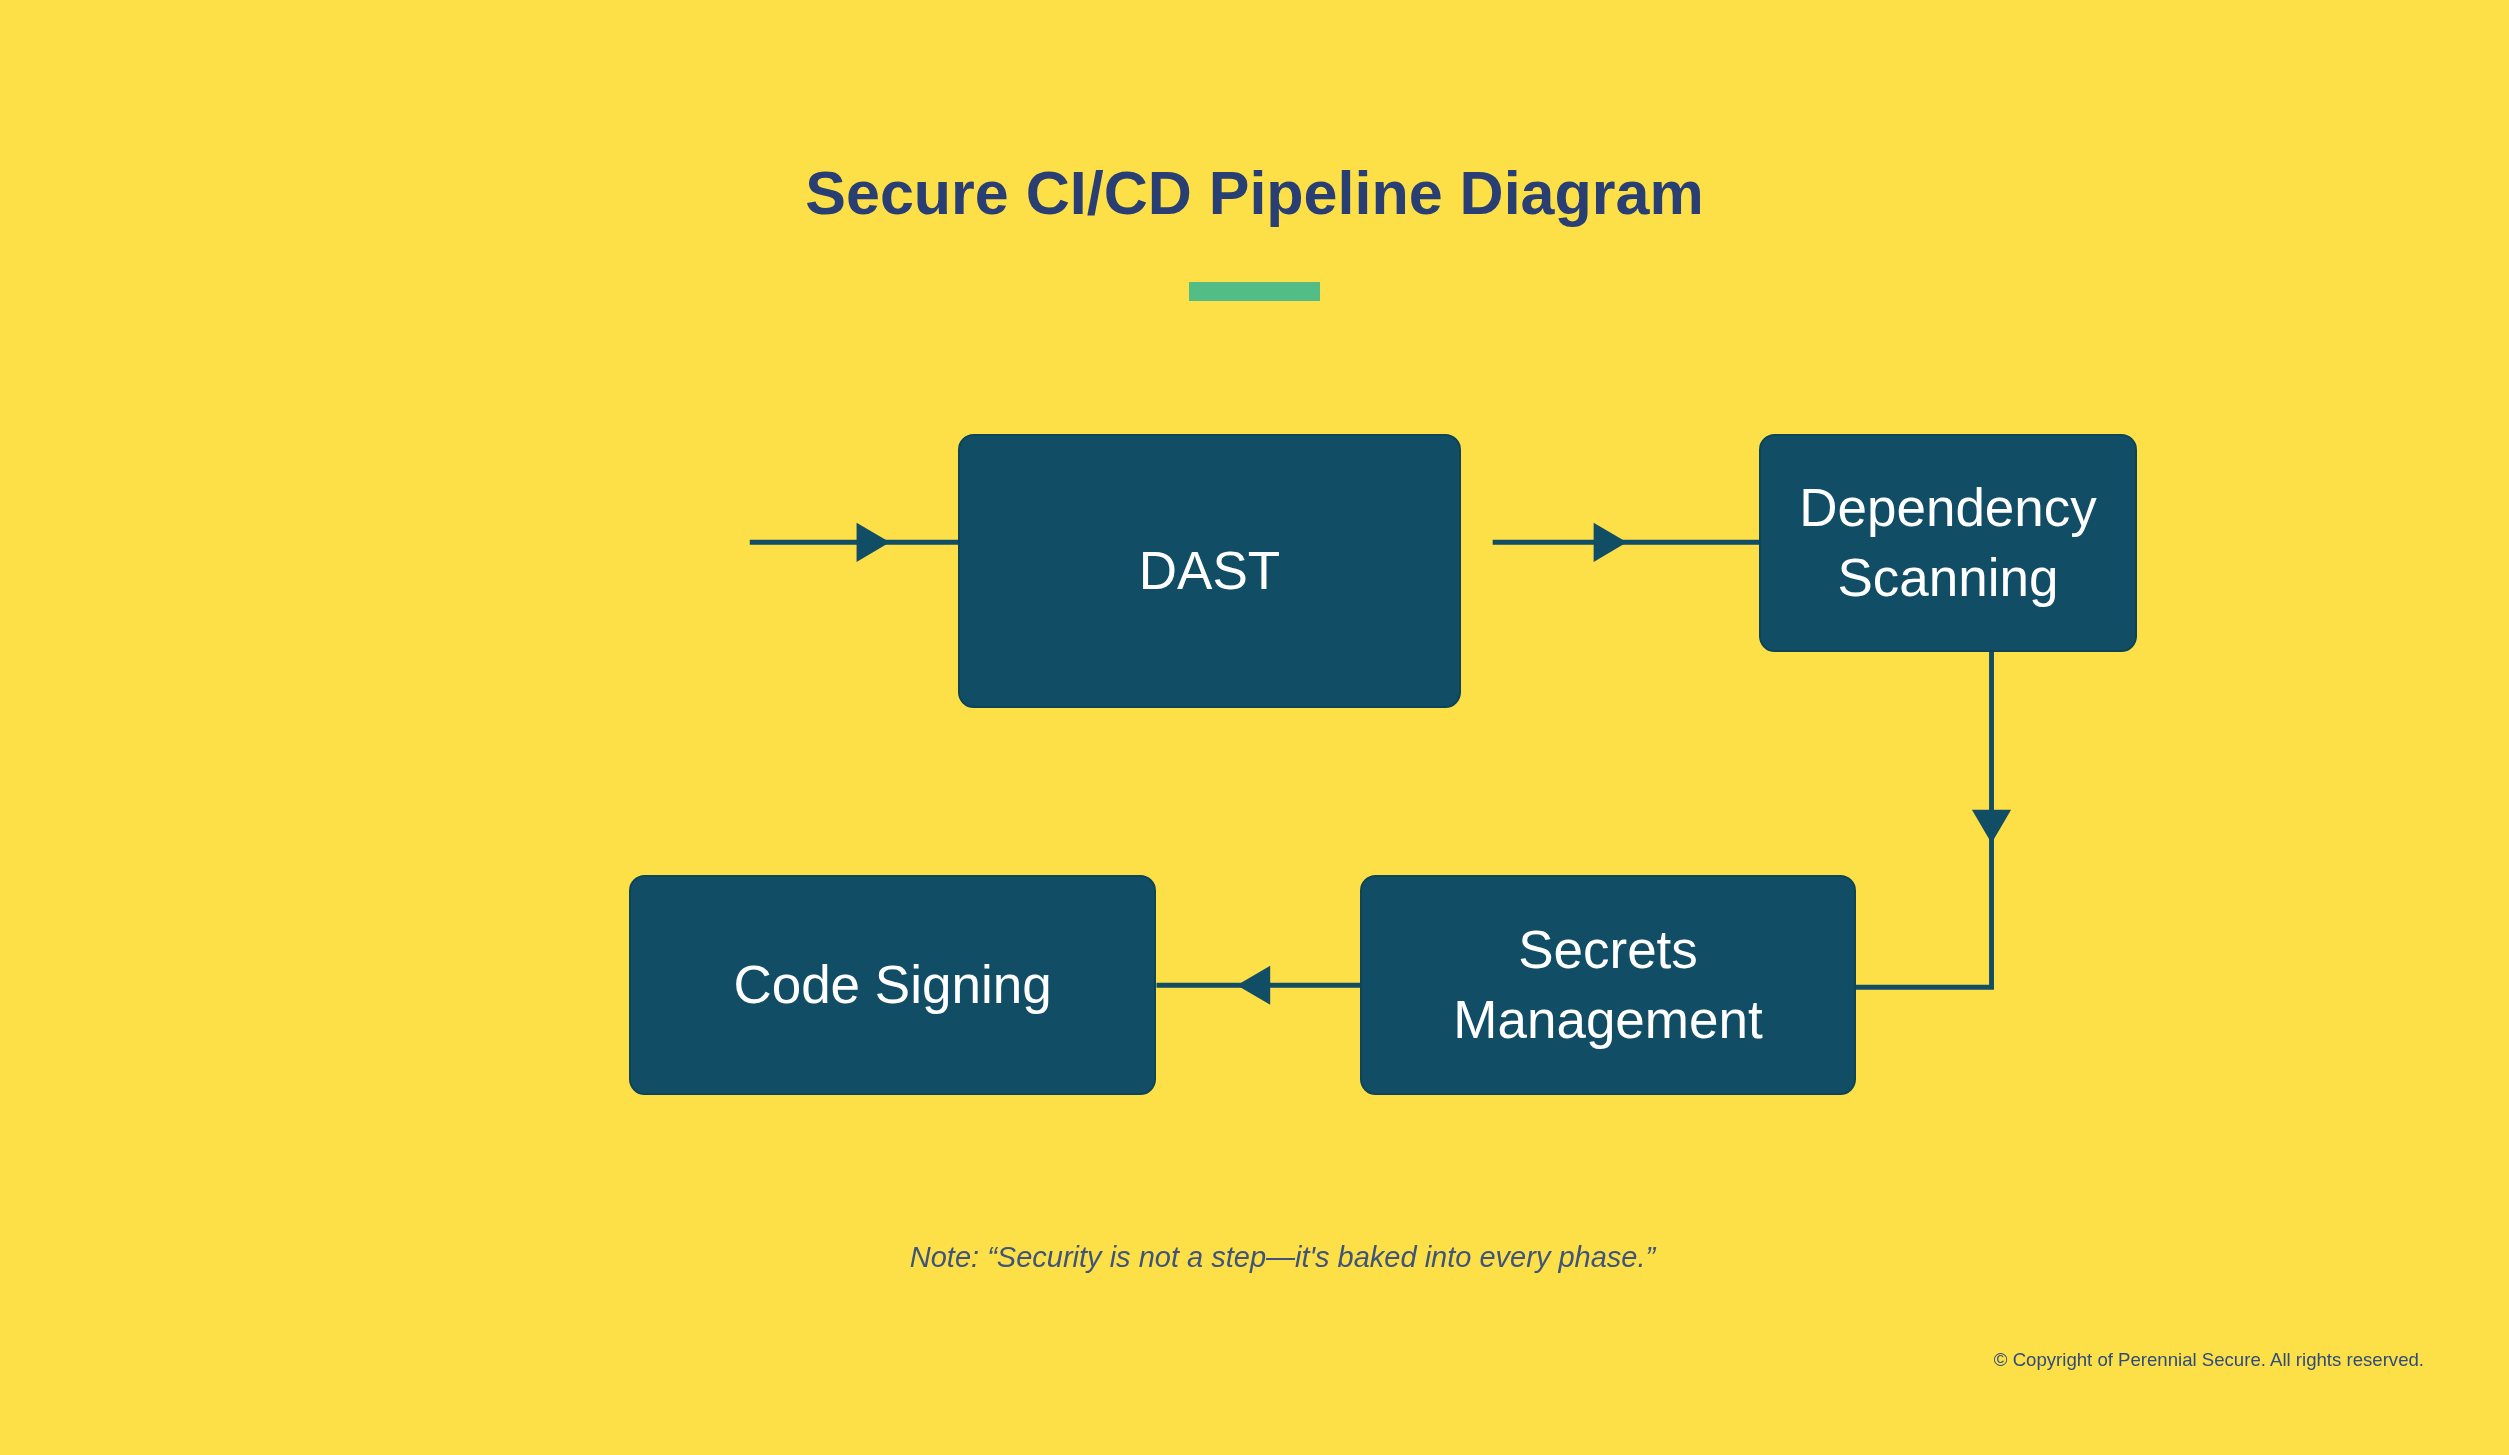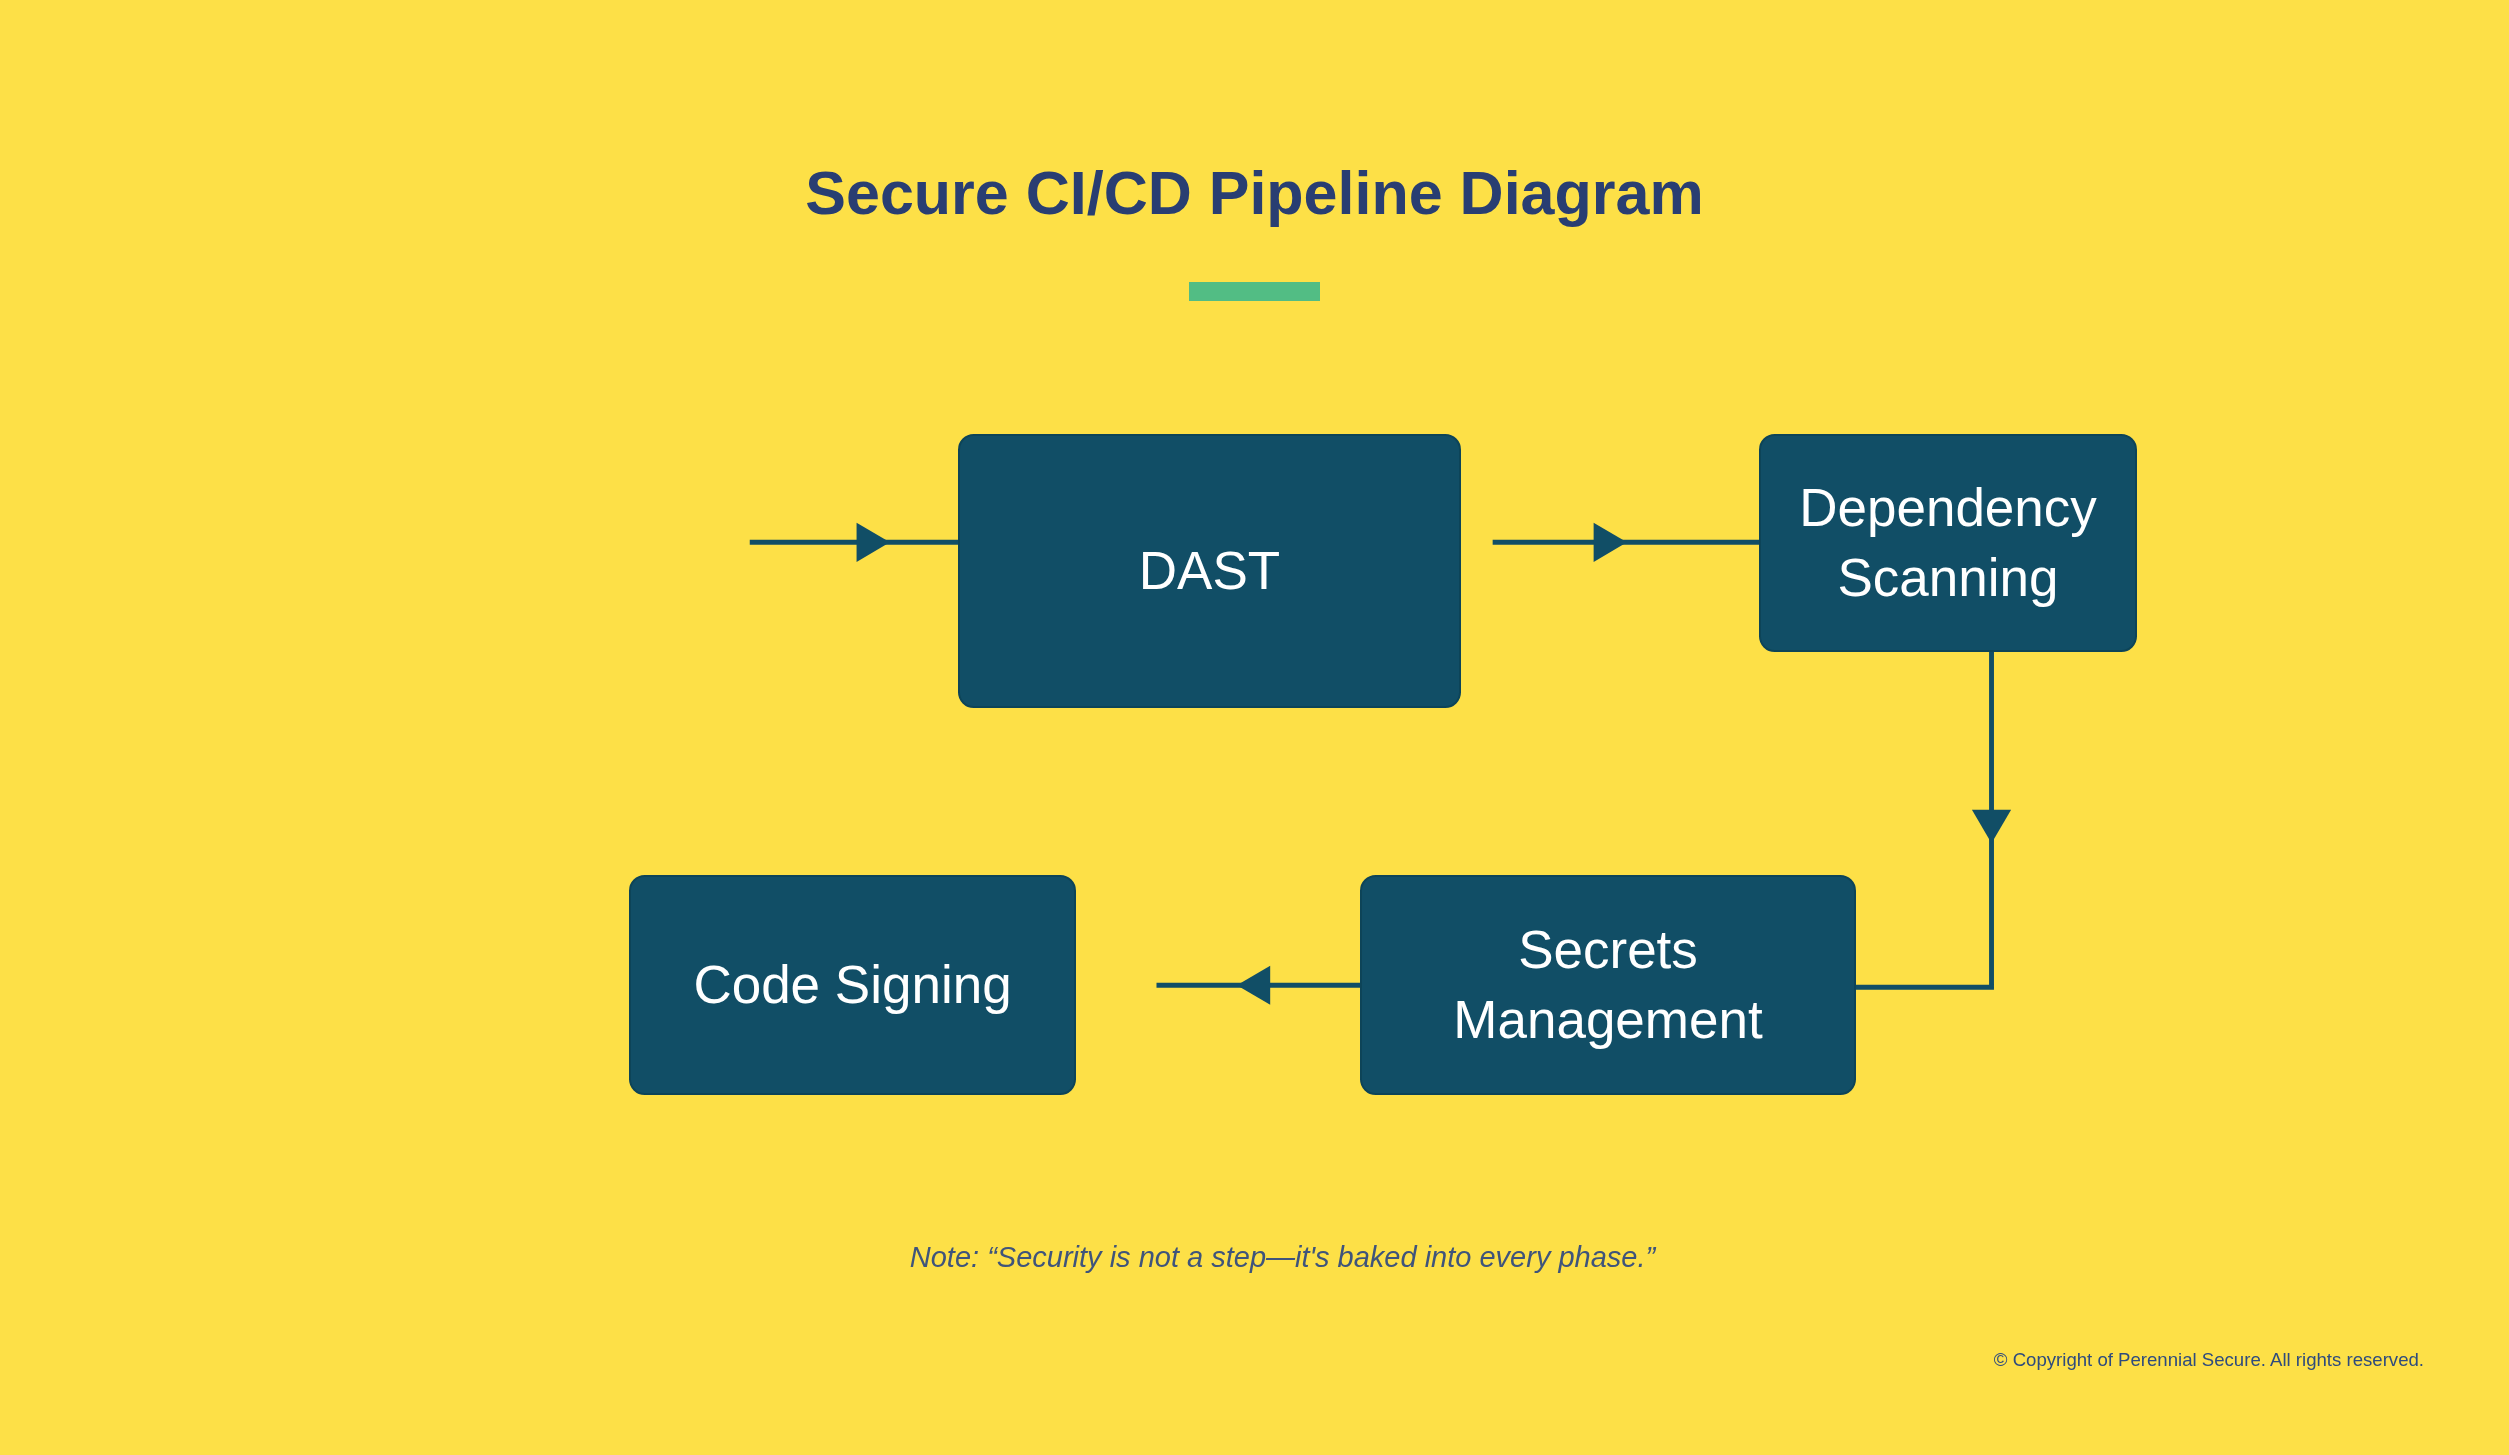--- a/index.html
+++ b/index.html
@@ -62,21 +62,21 @@
     line-height: 1.33;
     display: flex;
     align-items: center;
     justify-content: center;
     text-align: center;
     padding: 0 39px;
   }
   .node-sast        { left: 294px;  top: 434px; width: 456px; height: 218px; }
   .node-dast        { left: 958px; top: 434px; width: 503px; height: 274px; }
   .node-dependency  { left: 1759px; top: 434px; width: 378px; height: 218px; }
-  .node-codesign    { left: 629px;  top: 875px; width: 447px; height: 220px; }
+  .node-codesign    { left: 629px;  top: 875px; width: 527px; height: 220px; }
   .node-secrets     { left: 1360px; top: 875px; width: 496px; height: 220px; }
   .note-text {
     position: absolute;
     top: 1241px;
     left: 0;
     width: 100%;
     text-align: center;
     font-size: 29px;
     font-style: italic;
     color: #3F547B;

